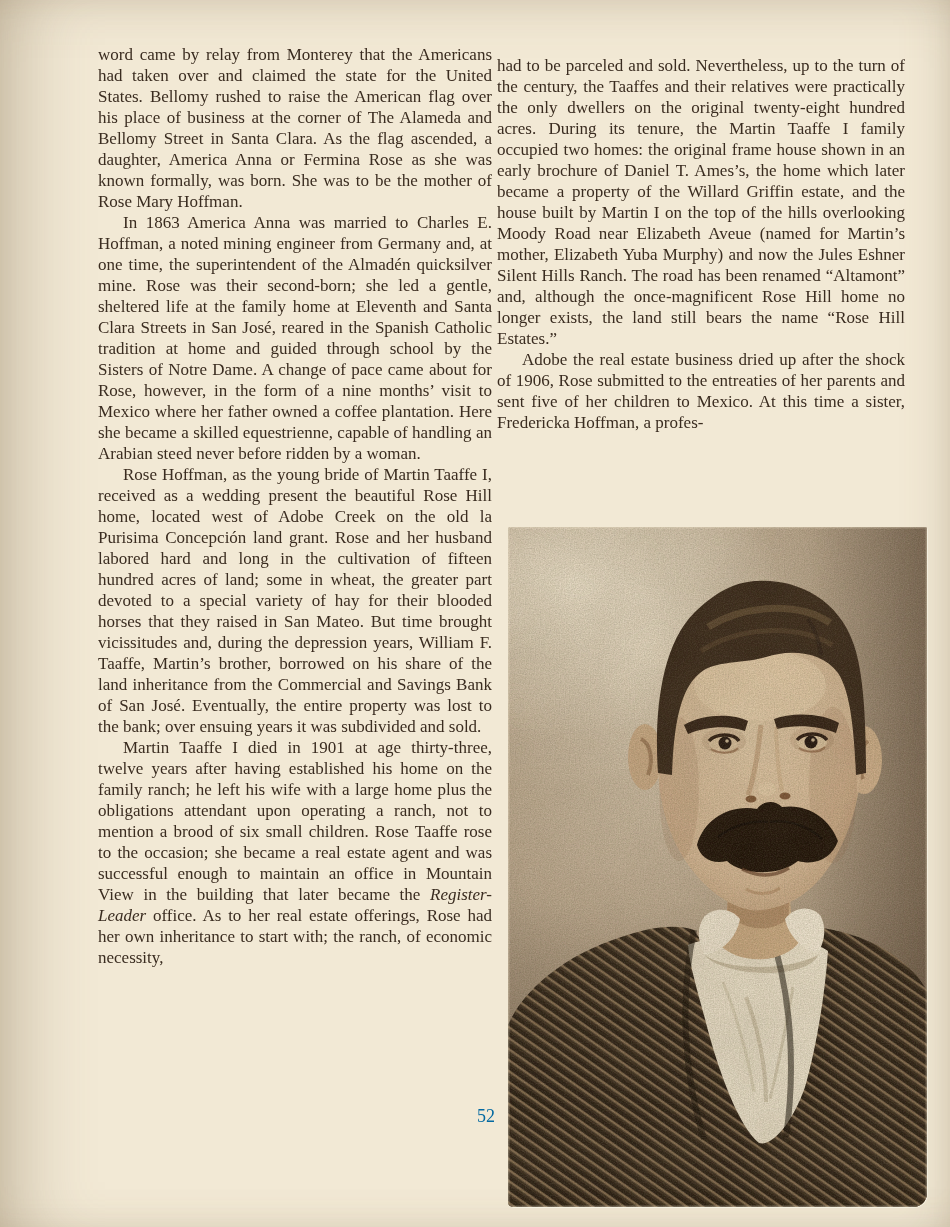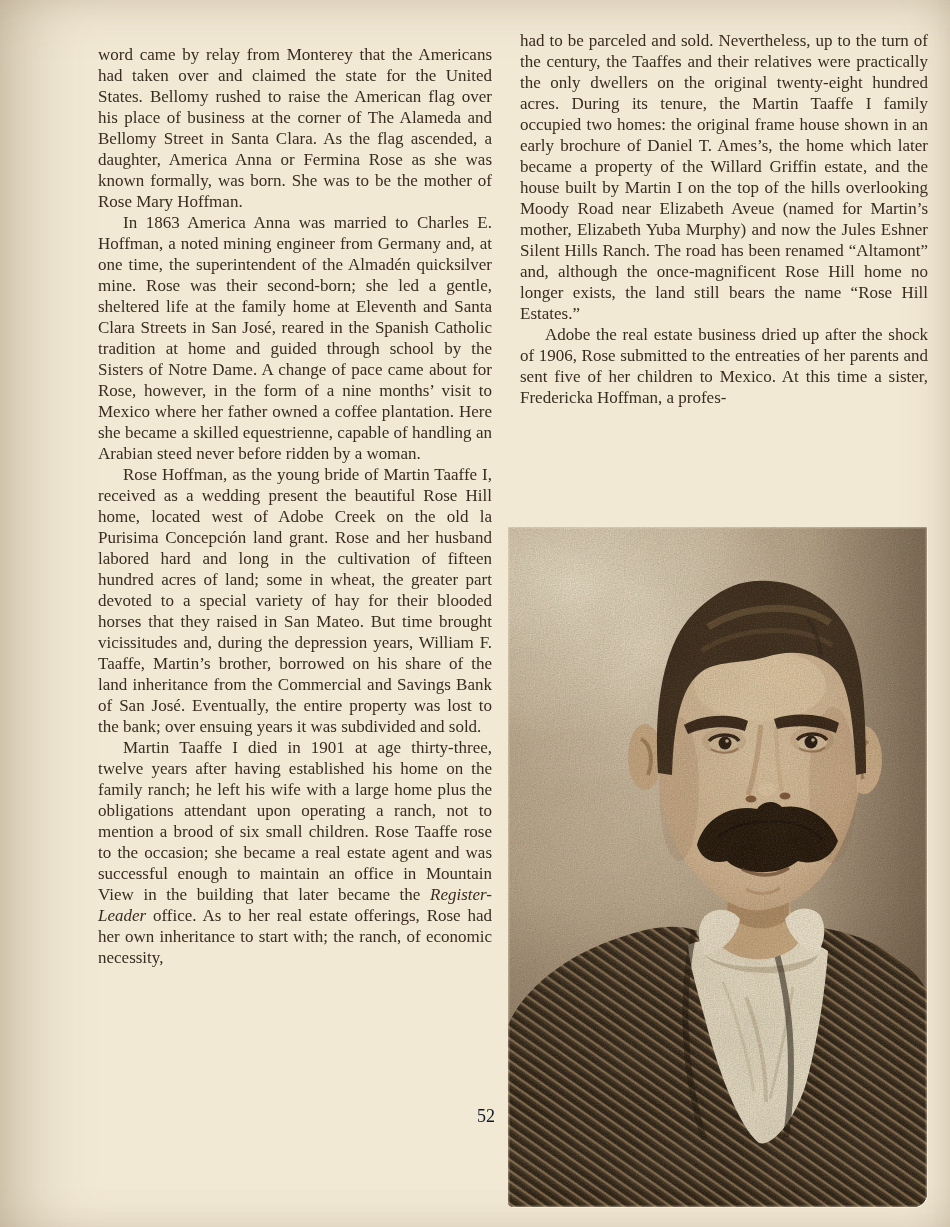--- a/index.html
+++ b/index.html
@@ -12,32 +12,32 @@
   .vignette{
     position:absolute;inset:0;pointer-events:none;z-index:5;
     box-shadow:
       inset 60px 0 80px -50px rgba(125,104,74,.45),
       inset -32px 0 55px -42px rgba(125,104,74,.42),
       inset 0 42px 70px -58px rgba(125,104,74,.30),
       inset 0 -26px 60px -52px rgba(125,104,74,.25);
   }
   .col{position:absolute;color:#3a2c20;}
   .col-left{left:88px;top:44px;width:394px;margin-left:10px;}
-  .col-right{left:497px;top:30px;width:408px;margin-left:23px;}
+  .col-right{left:497px;top:55px;width:408px;}
   .para{
     margin:0;
     font-size:17px;line-height:21px;
     text-align:justify;
     color:#3a2c20;
   }
   .para.ind{text-indent:25px;}
   .ital{font-style:italic;}
   .page-number{
     position:absolute;left:458px;top:1106px;width:56px;
-    text-align:center;font-size:18px;color:#0f172a;
+    text-align:center;font-size:18px;color:#0369a1;
   }
   .photo{
     position:absolute;left:508px;top:527px;width:419px;height:680px;
     margin:0;overflow:hidden;
     border-radius:2px 2px 14px 5px;
     box-shadow:1px 1px 0 rgba(255,252,240,.7);
   }
   .photo svg{display:block;width:419px;height:680px;}
 </style>
 </head>

